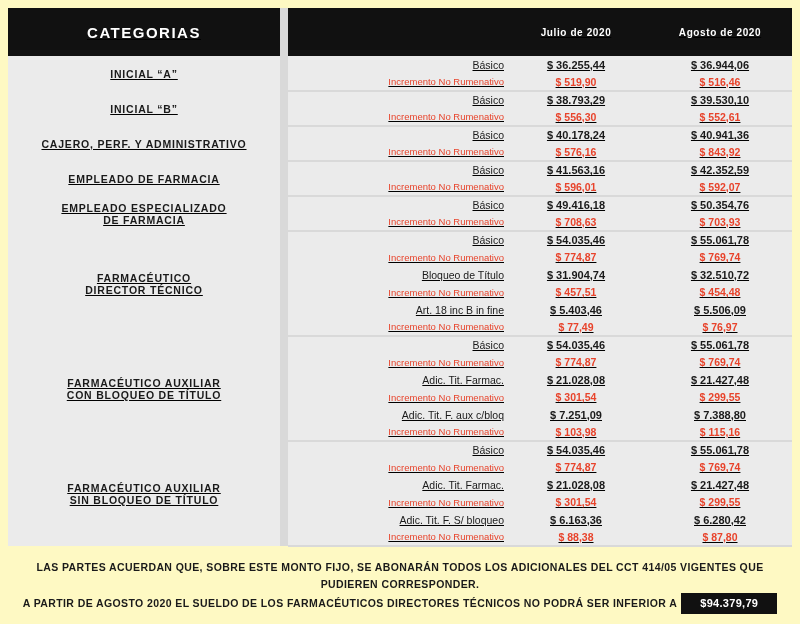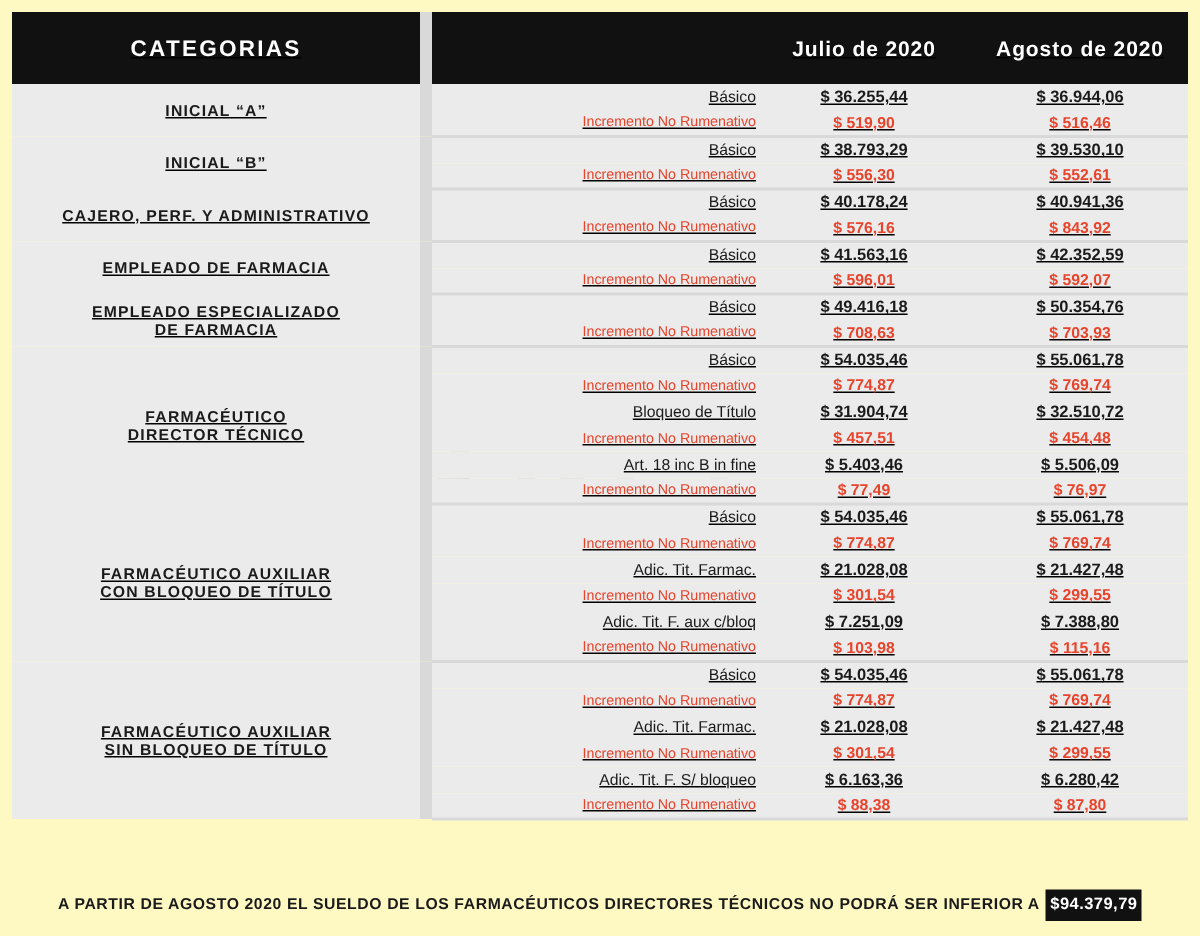--- a/index.html
+++ b/index.html
@@ -80,21 +80,21 @@
     background: #111111;
     color: #ffffff;
     height: 48px;
     font-size: 13.5px;
     font-weight: bold;
     letter-spacing: 1.2px;
     vertical-align: middle;
   }
   thead th.cat { font-size: 15px; letter-spacing: 1.5px; }
   thead th.sep { background: #d9d9d9; width: 8px; }
-  thead th.month { font-size: 14px; letter-spacing: 0.6px; }
+  thead th.month { font-size: 10px; letter-spacing: 0.6px; }
 
   .col-cat { width: 272px; }
   .col-gap { width: 8px; }
   .col-con { width: 216px; }
   .col-val { width: 144px; }
 
   tbody tr.basic td,
   tbody tr.incr td {
     height: 17.5px;
     vertical-align: middle;
@@ -161,21 +161,21 @@
     align-items: center;
     justify-content: center;
     gap: 0px;
   }
   .amount-box {
     display: inline-block;
     background: #111111;
     color: #ffffff;
     font-size: 11px;
     font-weight: bold;
-    padding: 2px 3px;
+    padding: 2px 19px;
     margin-left: 4px;
     letter-spacing: 0.3px;
   }
 </style>
 </head>
 <body>
 
 <div id="root">
 
   <div class="wm-circle"></div>
@@ -375,19 +375,20 @@
         </tr>
         <tr class="incr">
           <td class="concept">Incremento No Rumenativo</td>
           <td class="value">$ 88,38</td>
           <td class="value">$ 87,80</td>
         </tr>
       </tbody>
   </table>
 
   <div class="footer">
+    <div class="line">LAS PARTES ACUERDAN QUE, SOBRE ESTE MONTO FIJO, SE ABONARÁN TODOS LOS ADICIONALES DEL CCT 414/05 VIGENTES QUE PUDIEREN CORRESPONDER.</div>
     <div class="line line2">
       <span>A PARTIR DE AGOSTO 2020 EL SUELDO DE LOS FARMACÉUTICOS DIRECTORES TÉCNICOS NO PODRÁ SER INFERIOR A</span>
       <span class="amount-box">$94.379,79</span>
     </div>
   </div>
 
 </div>
 
 </body></html>

